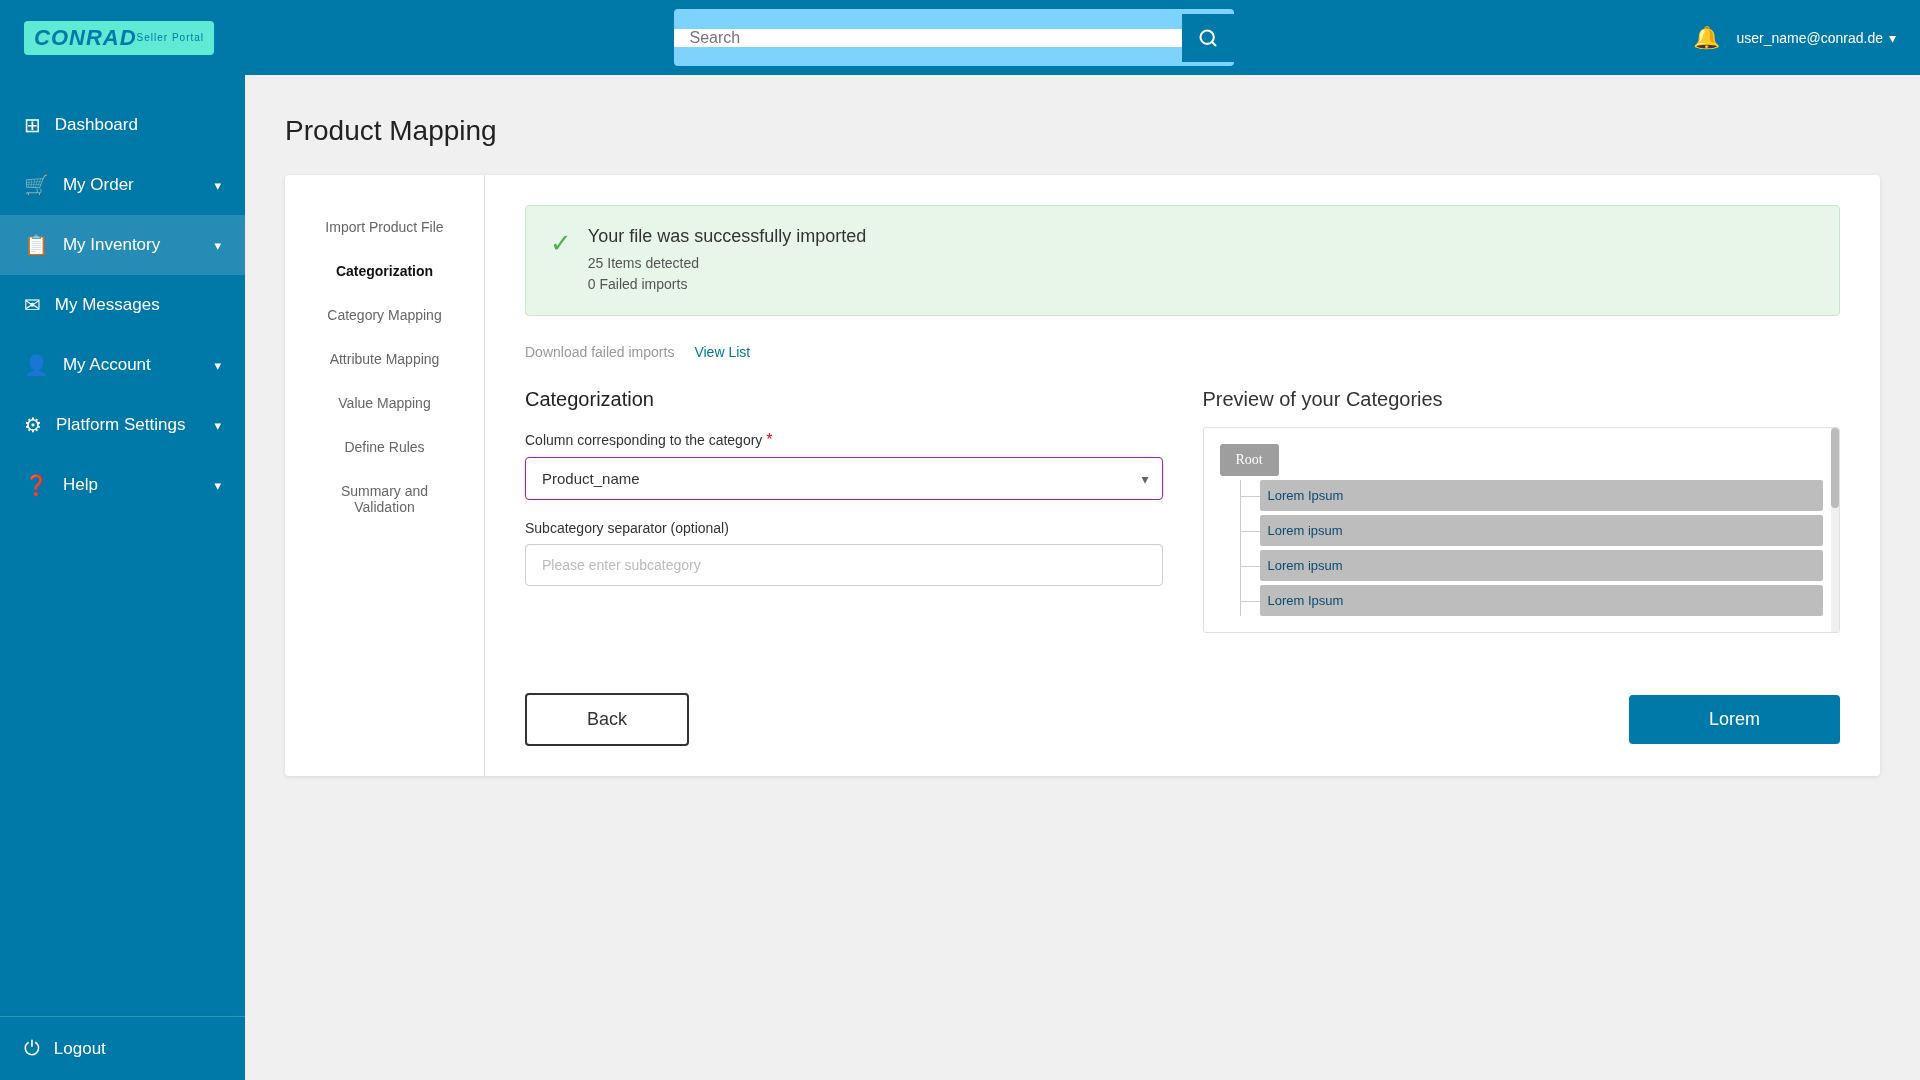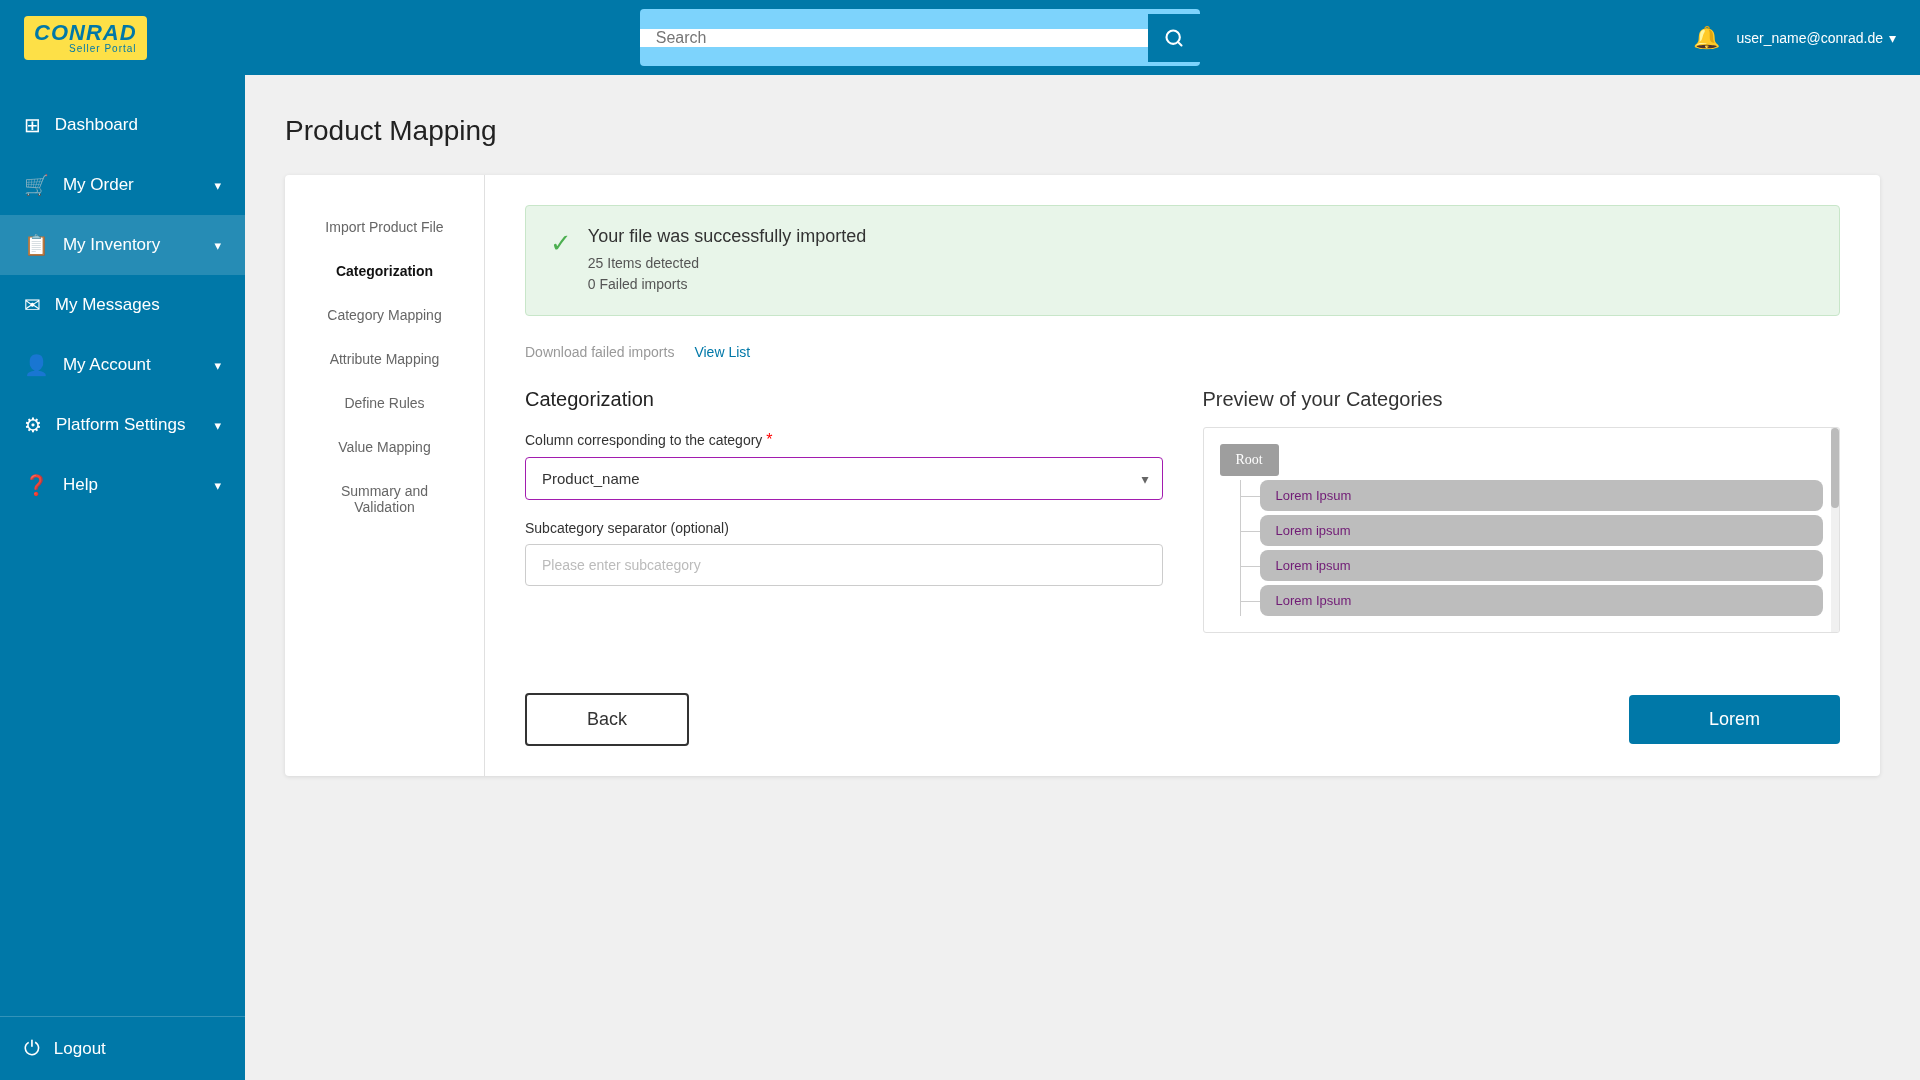--- a/index.html
+++ b/index.html
@@ -14,26 +14,26 @@
       padding: 0 24px;
       justify-content: space-between;
       flex-shrink: 0;
     }
     .logo-area {
       display: flex;
       align-items: center;
       gap: 8px;
     }
     .logo-box {
-      background: #fde047;
+      background: #5eead4;
       border-radius: 4px;
       padding: 6px 10px;
       display: flex;
-      flex-direction: column;
-      align-items: flex-end;
+      flex-direction: row;
+      align-items: center;
       line-height: 1;
     }
     .logo-text {
       font-size: 22px;
       font-weight: 900;
       color: #0078a8;
       letter-spacing: 1px;
       font-style: italic;
     }
     .logo-sub {
@@ -319,23 +319,23 @@
       content: '';
       position: absolute;
       left: -20px;
       top: 0;
       bottom: 0;
       width: 1px;
       background: #ccc;
     }
     .child-node {
       background: #bdbdbd;
-      color: #701a75;
-      padding: 8px 16px;
-      border-radius: 8px;
+      color: #0c4a6e;
+      padding: 8px 8px;
+      border-radius: 2px;
       font-size: 13px;
       display: inline-block;
       position: relative;
     }
     .child-node::before {
       content: '';
       position: absolute;
       left: -20px;
       top: 50%;
       width: 20px;
@@ -473,22 +473,22 @@
   <div class="content-area">
     <h1 class="page-title">Product Mapping</h1>
 
     <div class="product-mapping-layout">
 
       <div class="steps-sidebar">
         <div class="step-item">Import Product File</div>
         <div class="step-item active">Categorization</div>
         <div class="step-item">Category Mapping</div>
         <div class="step-item">Attribute Mapping</div>
+        <div class="step-item">Value Mapping</div>
         <div class="step-item">Define Rules</div>
-        <div class="step-item">Value Mapping</div>
         <div class="step-item">Summary and Validation</div>
       </div>
 
       <div class="main-panel">
 
         <div class="success-banner">
           <span class="check-icon">✓</span>
           <div class="success-text">
             <h3>Your file was successfully imported</h3>
             <p>25 Items detected</p>

